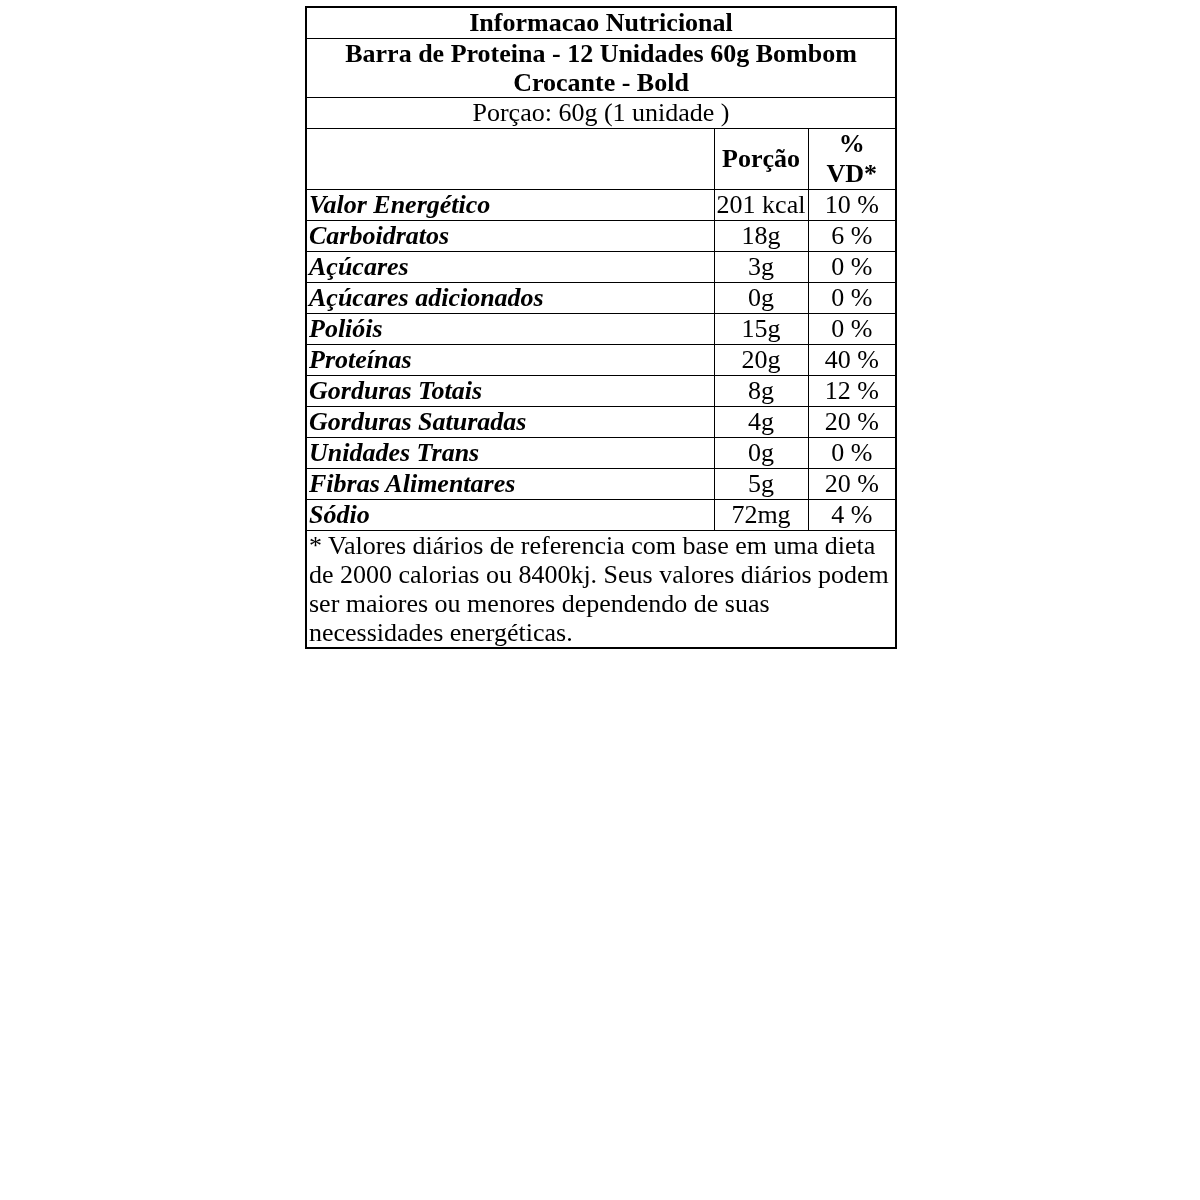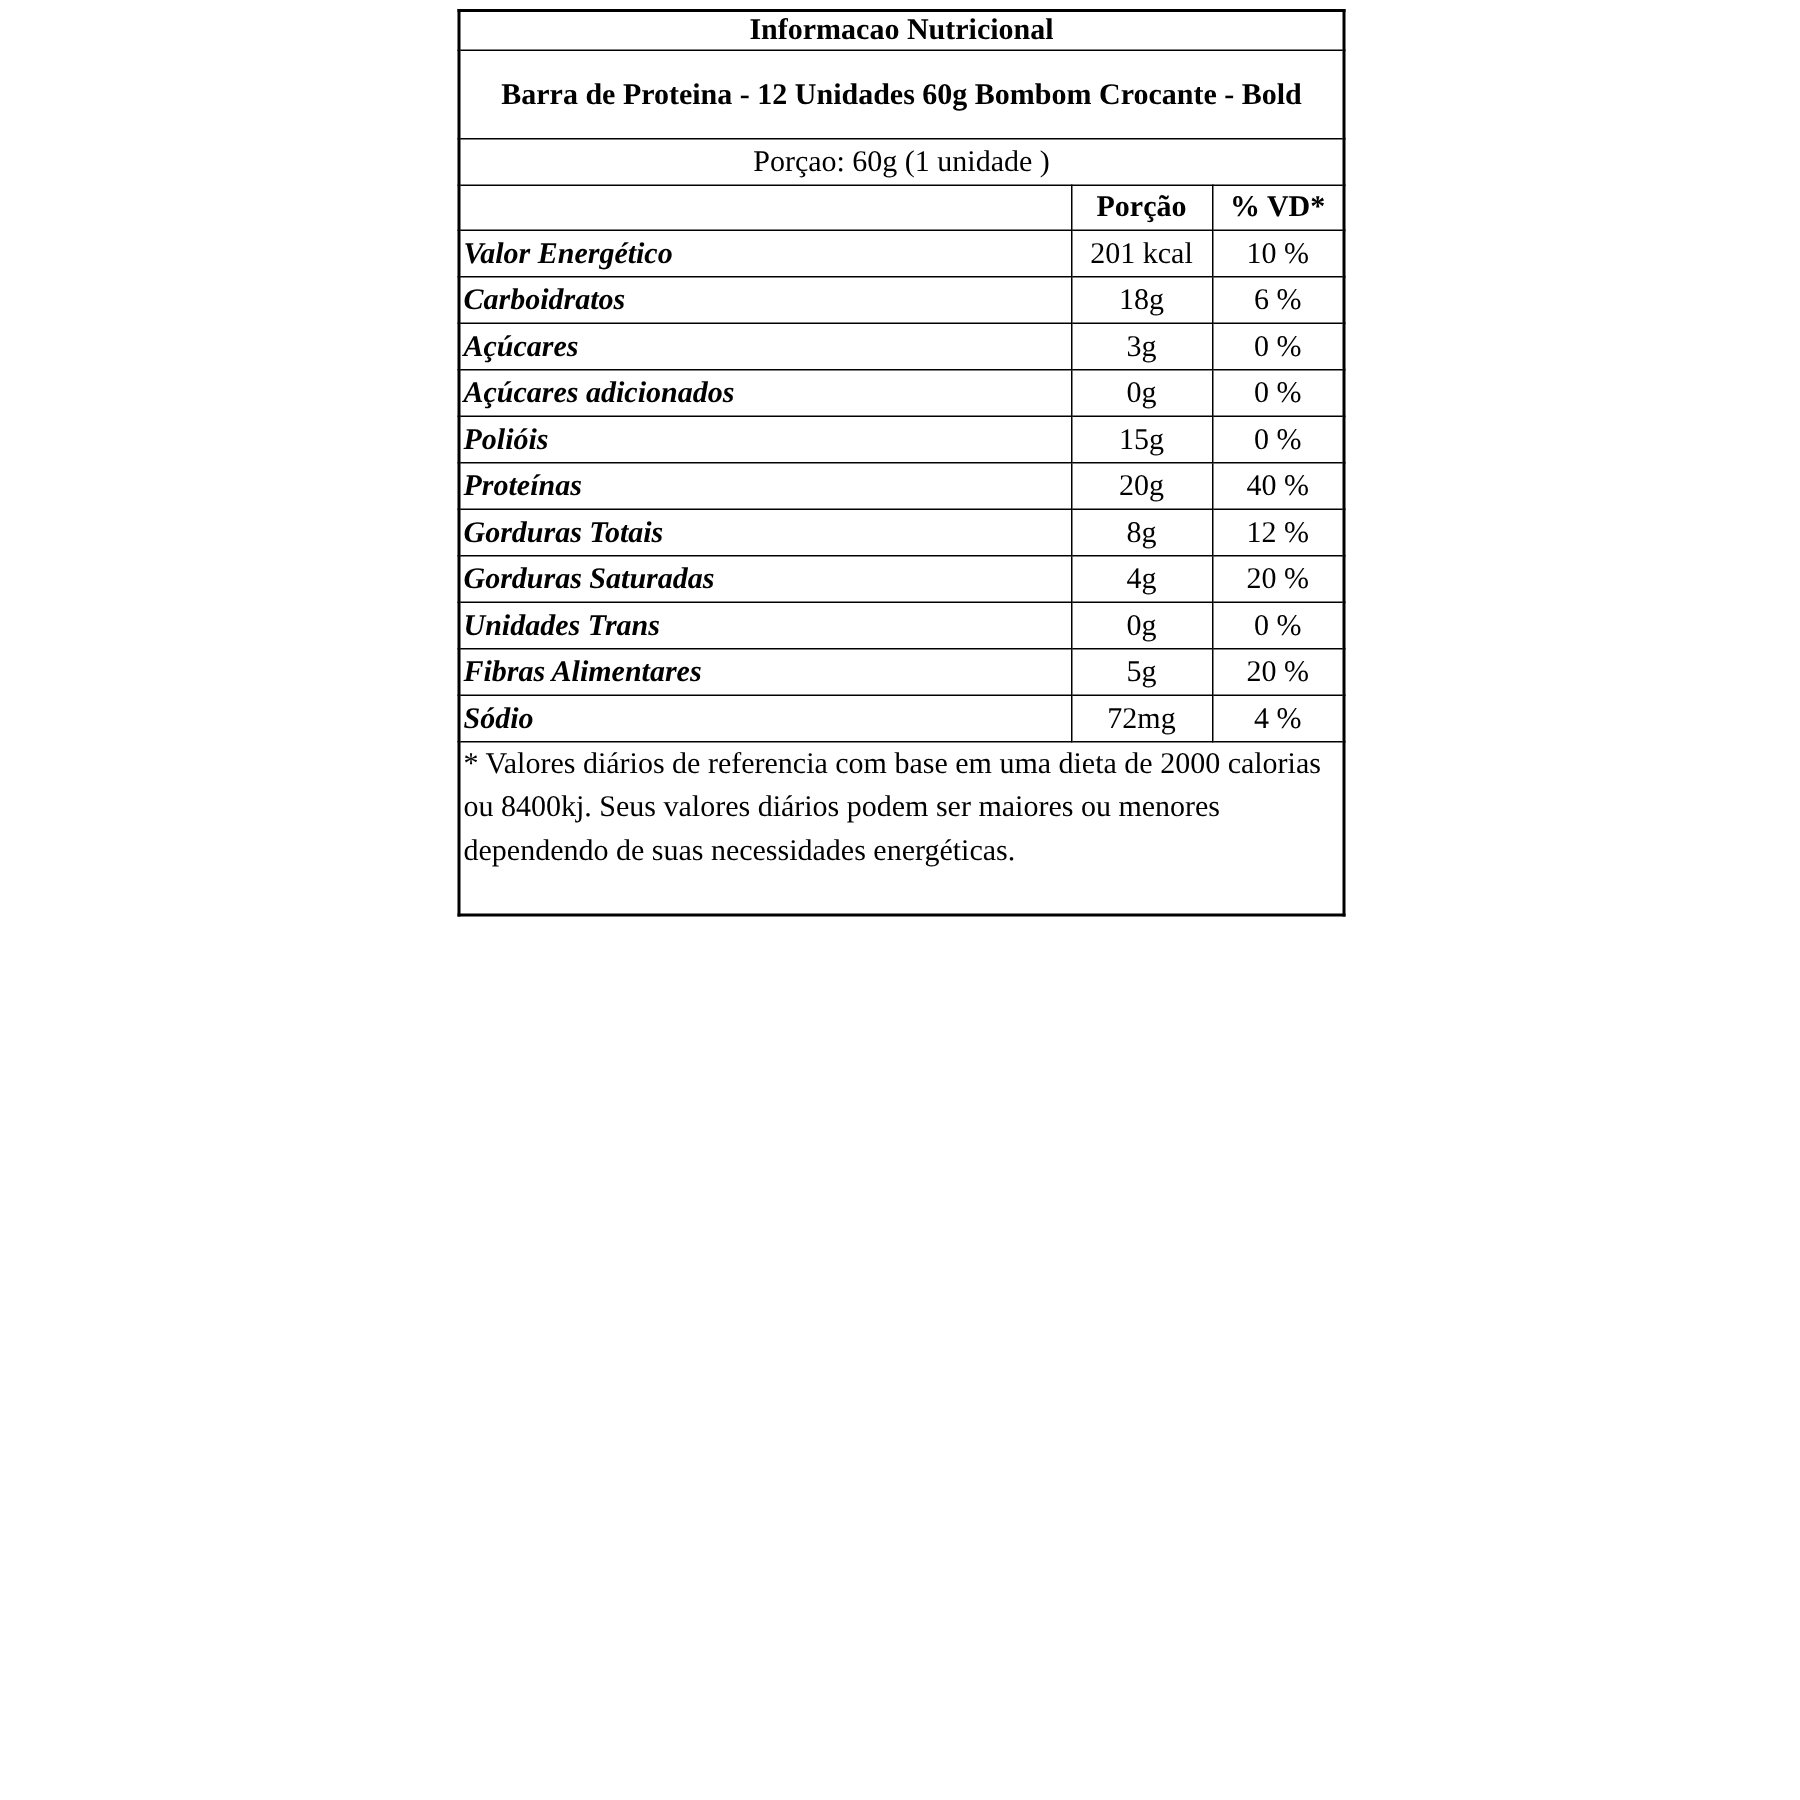--- a/index.html
+++ b/index.html
@@ -18,21 +18,21 @@
     position: absolute;
     left: 305px;
     top: 6px;
     width: 590px;
     border-collapse: collapse;
     table-layout: fixed;
     border: 2px solid #000000;
   }
   table.nutrition td {
     border: 1px solid #000000;
-    font-size: 20px;
+    font-size: 26px;
     padding: 0 2px;
     overflow: hidden;
   }
   td.title-cell {
     text-align: center;
     font-weight: bold;
     height: 25px;
   }
   td.product-cell {
     text-align: center;

